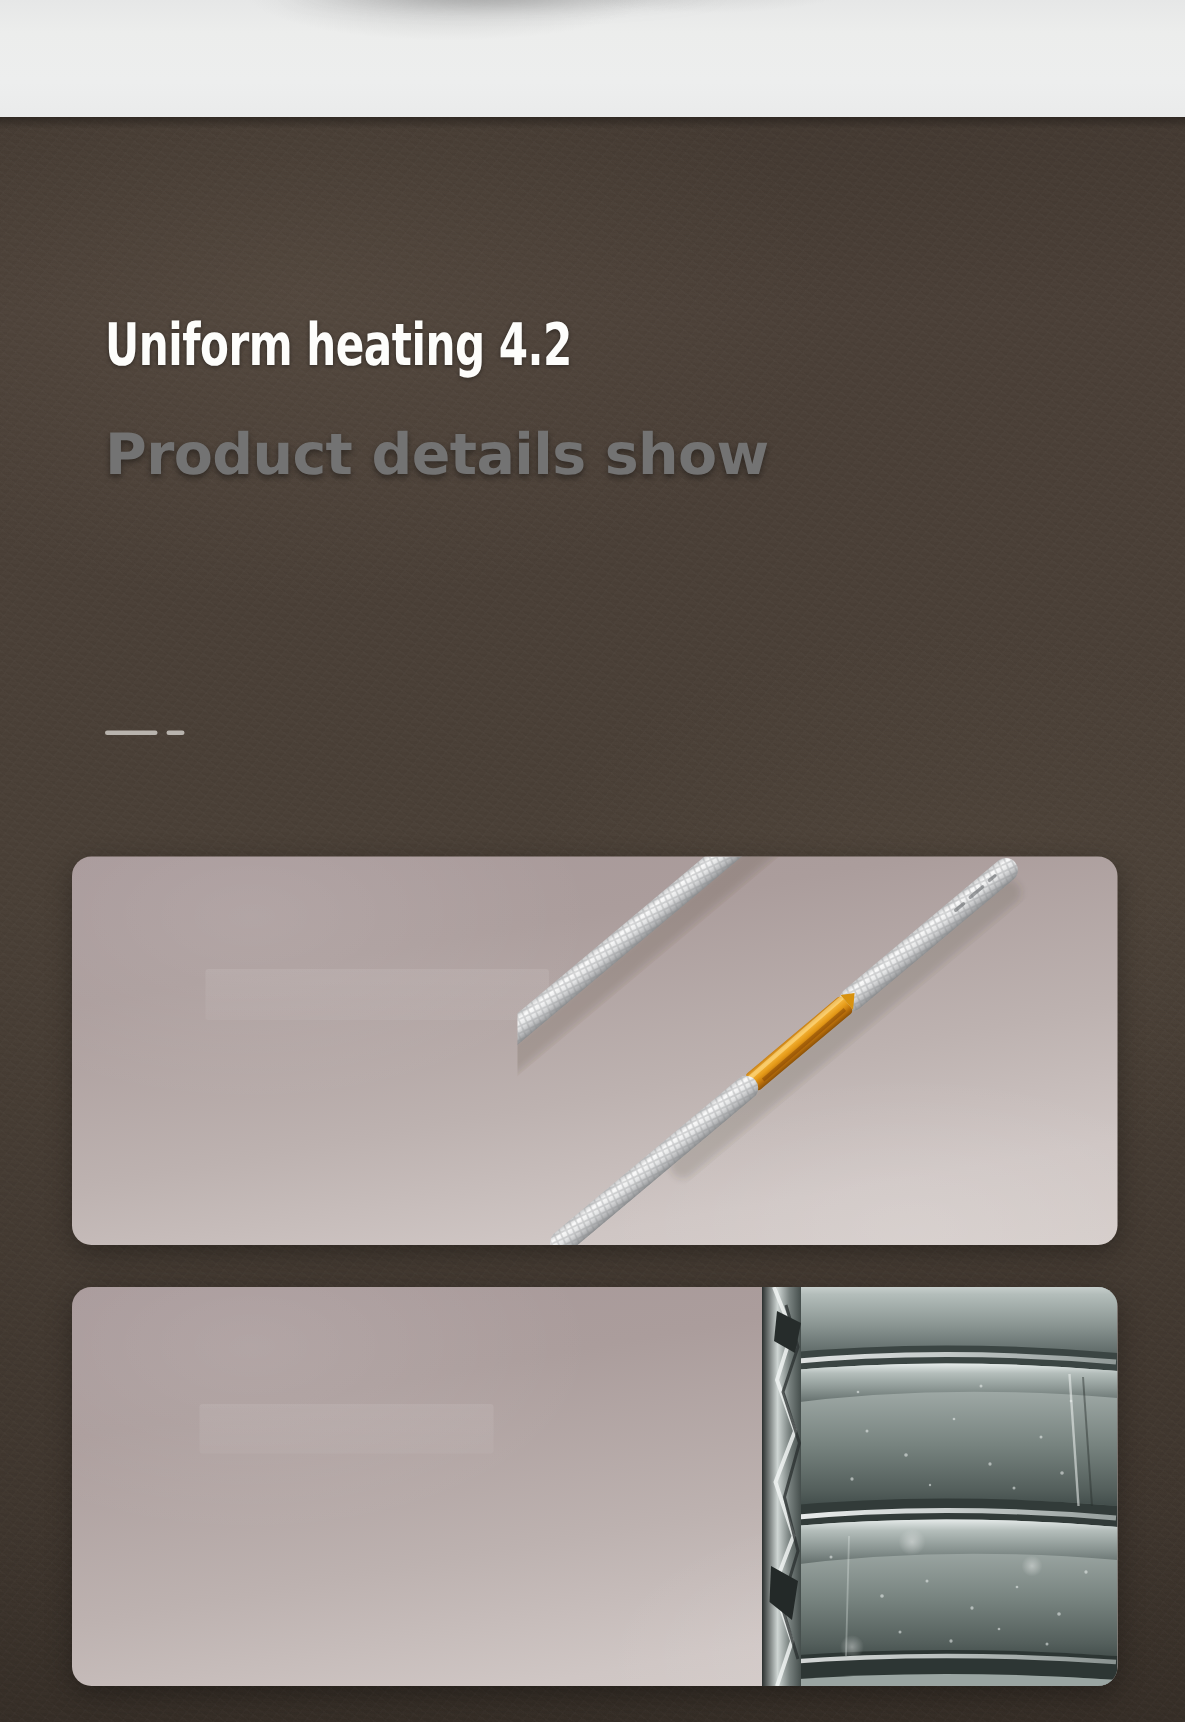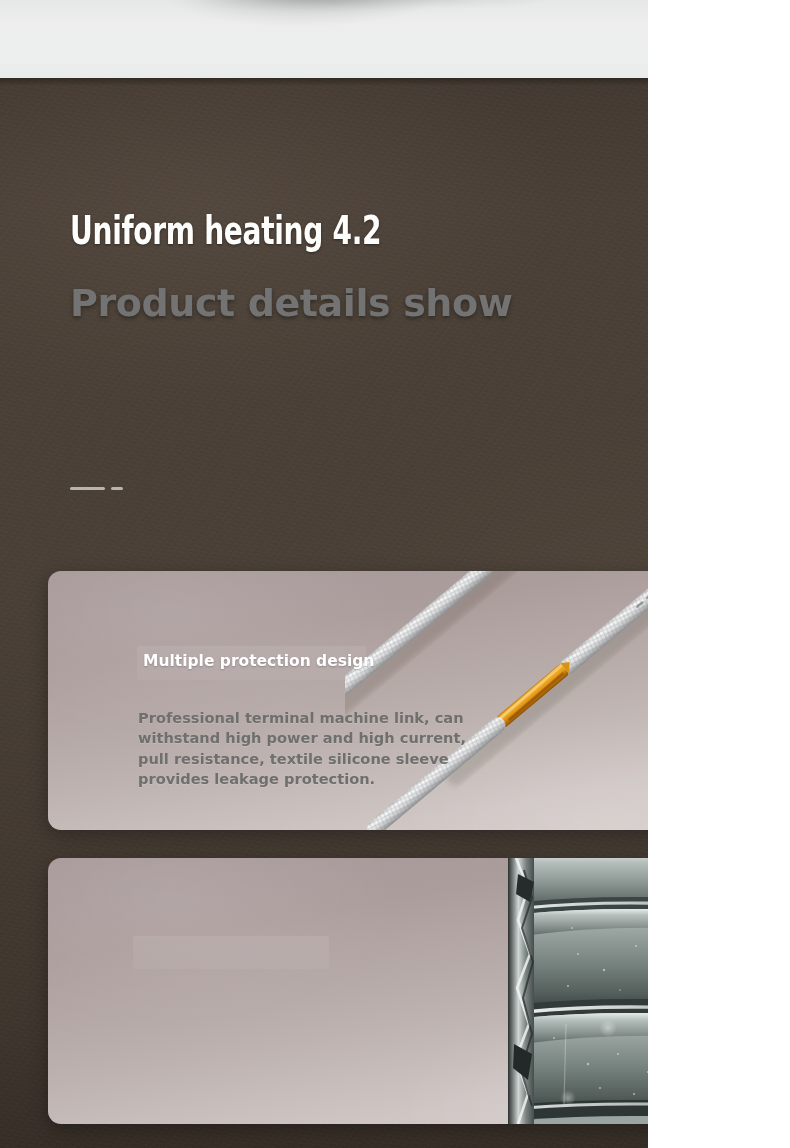--- a/index.html
+++ b/index.html
@@ -5,22 +5,23 @@
 <style>
   * { margin:0; padding:0; box-sizing:border-box; }
   html, body {
     width:790px; height:1148px;
     overflow:hidden;
     font-family:"Liberation Sans", sans-serif;
     background:#ffffff;
   }
   #page {
     position:relative;
-    width:648px; height:1148px;
+    width:790px; height:1148px;
     overflow:hidden;
+    text-align:center;
   }
 
   
   .top-strip {
     position:absolute; left:0; top:0; width:790px; height:78px;
     background:
       radial-gradient(ellipse 190px 46px at 300px -6px, rgba(120,120,120,.30) 0%, rgba(150,150,150,.14) 45%, rgba(200,200,200,0) 72%),
       radial-gradient(ellipse 150px 30px at 470px -12px, rgba(130,130,130,.22) 0%, rgba(180,180,180,0) 70%),
       linear-gradient(180deg, #e6e7e7 0%, #ecedec 28%, #edeeee 70%, #eaebeb 100%);
   }
@@ -265,22 +266,20 @@
         <g opacity=".55" fill="#5d6063" transform="rotate(0)">
           <rect x="330" y="-12" width="9" height="2.2" rx="1"></rect>
           <rect x="343" y="-12.4" width="13" height="2.2" rx="1"></rect>
           <rect x="360" y="-12.8" width="7" height="2.2" rx="1"></rect>
         </g>
       </g>
     </svg>
 
     <div class="card-sheen"></div>
     <div class="card-title-strip"></div>
-    <div class="card-title">Multiple protection design</div>
-    <div class="card-body">Professional terminal machine link, can withstand high power and high current, pull resistance, textile silicone sleeve provides leakage protection.</div>
   </div>
 
   <div class="card" id="card-2">
 
     <svg class="foil" viewBox="0 0 237 266" preserveAspectRatio="none">
       <defs>
         <linearGradient id="band" x1="0" y1="0" x2="0" y2="1">
           <stop offset="0%" stop-color="#cdd4d2"></stop>
           <stop offset="18%" stop-color="#9fa9a6"></stop>
           <stop offset="55%" stop-color="#77837f"></stop>

